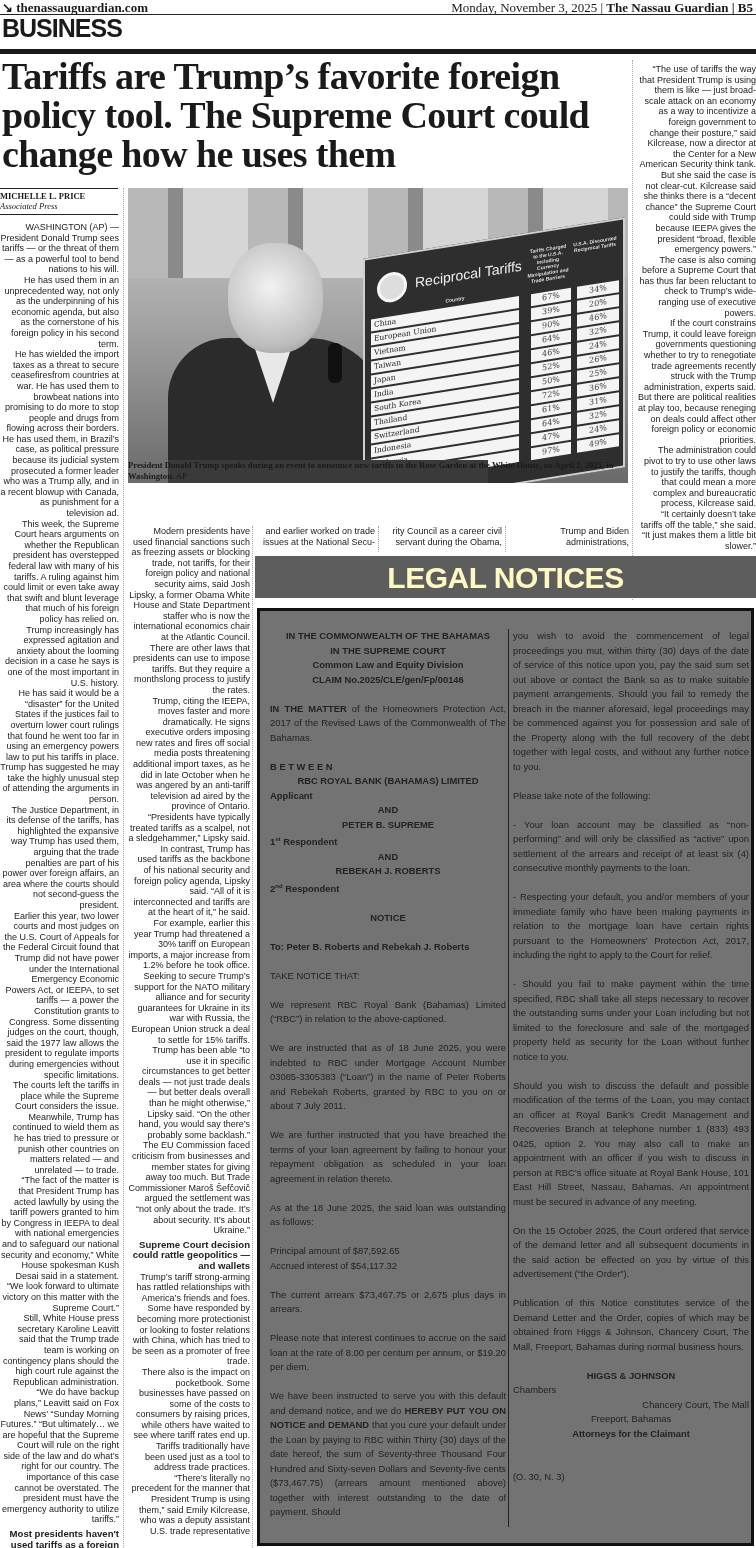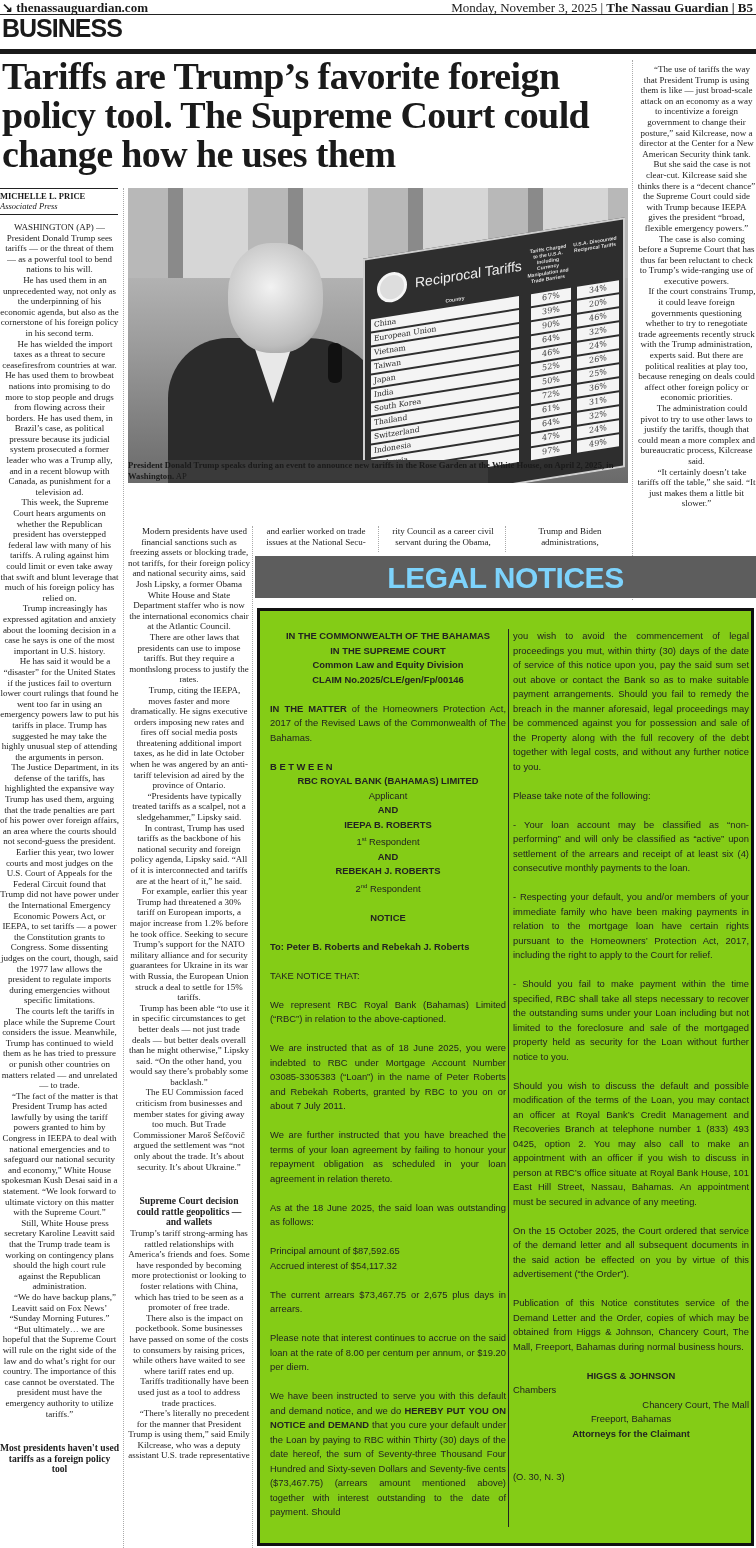--- a/index.html
+++ b/index.html
@@ -10,48 +10,48 @@
   .topbar .meta{position:absolute;right:3px;top:0}
   .topbar .meta b{font-weight:bold}
   .rule-top{left:0;top:14px;width:756px;height:1px;background:#222}
   .section{left:2px;top:14px;font-family:"Liberation Sans",sans-serif;font-weight:bold;font-size:25px;letter-spacing:-1px;transform:scaleY(1.05)}
   .rule-thick{left:0;top:49px;width:756px;height:5px;background:#1a1a1a}
   .headline{left:2px;top:57px;width:630px;font-family:Liberation Serif, serif;font-weight:bold;font-size:38px;line-height:39px;letter-spacing:-0.6px}
   .colsep{position:absolute;border-left:1px dotted #aaa}
   .byline{left:0;top:188px;width:118px;border-top:1px solid #222;border-bottom:1px solid #222;padding:2px 0 3px;font-size:8.5px;font-family:"Liberation Serif",serif}
   .byline .name{font-weight:bold}
   .byline .org{font-style:italic}
-  .col{font-family:Liberation Serif, serif;font-size:9px;line-height:10.6px;color:#222;text-align:center}
+  .col{font-family:Liberation Sans, sans-serif;font-size:9px;line-height:10.6px;color:#222;text-align:right}
   .col p{text-indent:11px}
   .col p.first{text-indent:0}
-  .col h4{font-size:9.6px;line-height:10.6px;font-weight:bold;margin-top:24px}
+  .col h4{font-size:9.6px;line-height:10.6px;font-weight:bold;margin-top:4px}
   .photo{left:128px;top:188px;width:500px;height:295px;background:linear-gradient(180deg,#cfcfcf 0%,#9a9a9a 55%,#6a6a6a 100%);overflow:hidden}
   .photo .flag{position:absolute;left:0;top:0;width:500px;height:90px;background:repeating-linear-gradient(90deg,#b8b8b8 0 40px,#8a8a8a 40px 55px,#d6d6d6 55px 120px)}
   .photo .person{position:absolute;left:40px;top:30px;width:200px;height:265px}
   .photo .head{position:absolute;left:60px;top:25px;width:95px;height:110px;border-radius:45%;background:radial-gradient(circle at 45% 40%,#f2f2f2,#bdbdbd 70%,#8a8a8a)}
   .photo .suit{position:absolute;left:0;top:120px;width:220px;height:160px;border-radius:60px 80px 0 0;background:#2b2b2b}
   .photo .shirt{position:absolute;left:85px;top:125px;width:40px;height:60px;background:#e8e8e8;clip-path:polygon(0 0,100% 0,50% 100%)}
   .photo .mic{position:absolute;left:160px;top:125px;width:14px;height:40px;background:#111;border-radius:6px}
   .photo .podium{position:absolute;left:40px;top:272px;width:320px;height:30px;background:#3a3a3a}
   .board{position:absolute;left:235px;top:50px;width:262px;height:250px;background:#2e2e2e;transform:skewY(-9deg);border:2px solid #cfcfcf}
   .board .title{position:absolute;left:50px;top:22px;color:#eee;font-family:"Liberation Sans",sans-serif;font-size:14px}
   .board .seal{position:absolute;left:12px;top:16px;width:30px;height:30px;border-radius:50%;background:#ddd;border:3px solid #f5f5f5}
   .board .hdr{position:absolute;color:#ddd;font-family:"Liberation Sans",sans-serif;font-size:5px;font-weight:bold;text-align:center;line-height:6px}
   .board .rows{position:absolute;left:6px;top:60px}
   .board .row{position:relative;height:13px;margin-bottom:1px}
   .board .c{position:absolute;left:0;width:148px;height:12px;background:#f4f4f4;font-size:7.5px;padding-left:3px;line-height:12px;color:#222}
   .board .v1{position:absolute;left:160px;width:40px;height:12px;background:#f4f4f4;font-size:8px;text-align:center;line-height:12px;color:#444}
   .board .v2{position:absolute;left:206px;width:42px;height:12px;background:#f4f4f4;font-size:8px;text-align:center;line-height:12px;color:#444}
   .caption{left:128px;top:460px;width:500px;font-family:"Liberation Serif",serif;font-size:8.6px;font-weight:bold;line-height:10.5px}
   .caption .credit{font-weight:normal}
-  .legal-banner{left:255px;top:556px;width:501px;height:42px;background:#5d5d5d;color:#7dd3fc;font-family:"Liberation Sans",sans-serif;font-weight:bold;font-size:30px;text-align:center;line-height:44px;letter-spacing:-0.5px}
-  .legal-box{left:257px;top:608px;width:497px;height:938px;border:3px solid #111;background:#84cc16}
+  .legal-banner{left:255px;top:556px;width:501px;height:42px;background:#5d5d5d;color:#fef9c3;font-family:"Liberation Sans",sans-serif;font-weight:bold;font-size:30px;text-align:center;line-height:44px;letter-spacing:-0.5px}
+  .legal-box{left:257px;top:608px;width:497px;height:938px;border:3px solid #111;background:#737373}
   .lcol{position:absolute;top:18px;width:236px;font-family:"Liberation Sans",sans-serif;font-size:9.4px;line-height:14.5px;color:#222;text-align:justify}
   .lcol .c{text-align:center;font-weight:bold}
-  .lcol .r{text-align:center;font-weight:normal}
+  .lcol .r{text-align:left;font-weight:bold}
   .lcol .gap{height:14.5px}
   .lcol b{font-weight:bold}
   .lsep{position:absolute;left:248px;top:18px;width:1px;height:898px;background:#222}
   sup{font-size:6px}
 </style>
 </head>
 <body>
 
 <div class="abs topbar">
   <span class="site">↘ thenassauguardian.com</span>
@@ -212,21 +212,21 @@
     <div class="c">IN THE SUPREME COURT</div>
     <div class="c">Common Law and Equity Division</div>
     <div class="c">CLAIM No.2025/CLE/gen/Fp/00146</div>
     <div class="gap"></div>
     <div><b>IN THE MATTER</b><span> of the Homeowners Protection Act, 2017 of the Revised Laws of the Commonwealth of The Bahamas.</span></div>
     <div class="gap"></div>
     <div style="font-weight:bold">B E T W E E N</div>
     <div class="c">RBC ROYAL BANK (BAHAMAS) LIMITED</div>
     <div class="r">Applicant</div>
     <div class="c">AND</div>
-    <div class="c">IEEPA B. ROBERTS</div>
+    <div class="c">PETER B. SUPREME</div>
     <div class="r"><span>1</span><sup>st</sup><span> Respondent</span></div>
     <div class="c">AND</div>
     <div class="c">REBEKAH J. ROBERTS</div>
     <div class="r"><span>2</span><sup>nd</sup><span> Respondent</span></div>
     <div class="gap"></div>
     <div class="c" style="">NOTICE</div>
     <div class="gap"></div>
     <div style="font-weight:bold">To: Peter B. Roberts and Rebekah J. Roberts</div>
     <div class="gap"></div>
     <div style="font-weight:normal">TAKE NOTICE THAT:</div>

